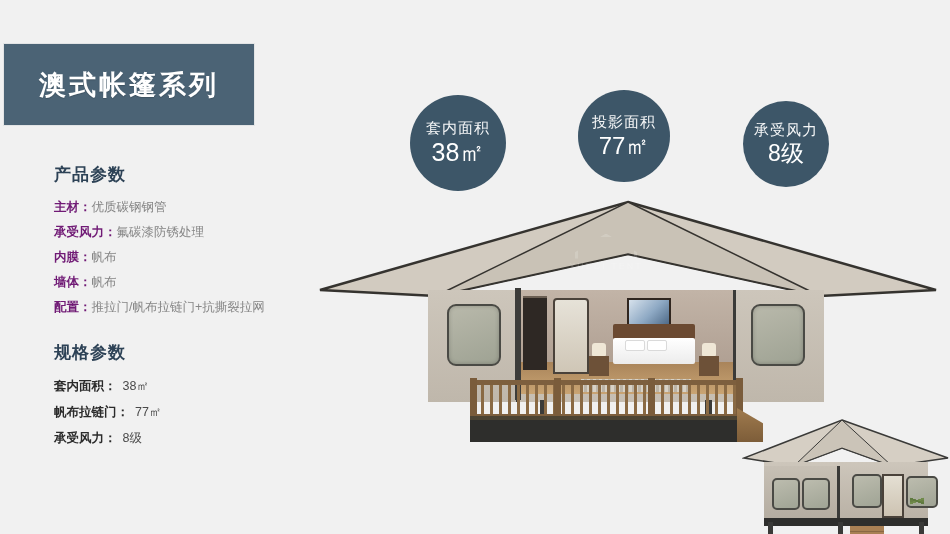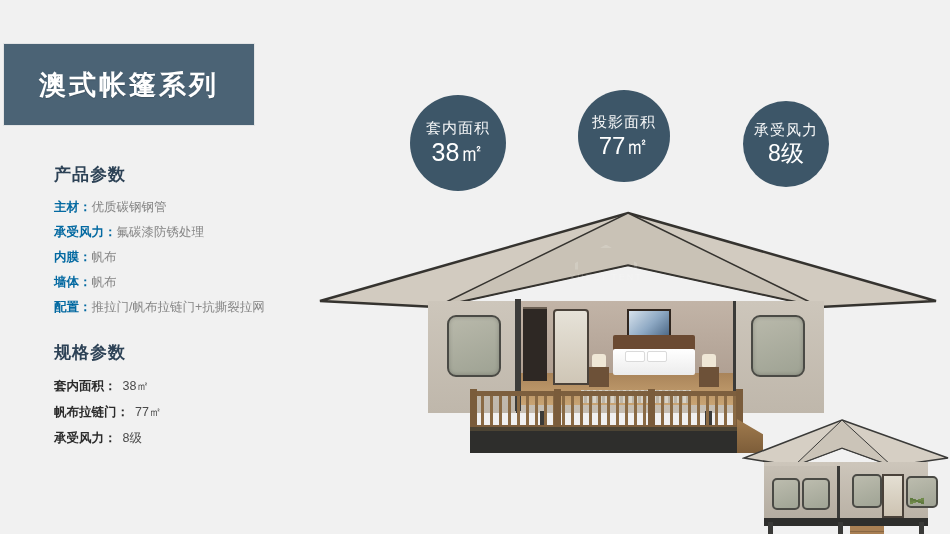--- a/index.html
+++ b/index.html
@@ -55,21 +55,21 @@
     font-weight: bold;
     letter-spacing: 1px;
     margin: 0 0 9px 0;
   }
   .param-row {
     font-size: 12.5px;
     line-height: 25px;
     white-space: nowrap;
   }
   .param-label {
-    color: #0369a1;
+    color: #701a75;
     font-weight: bold;
   }
   .param-value {
     color: #868686;
     font-weight: normal;
   }
   .spec-block-2 {
     margin-top: 21px;
   }
   .spec-row {
@@ -114,21 +114,21 @@
   .circle.c1 { left: 410px; top: 95px; width: 96px; height: 96px; }
   .circle.c2 { left: 578px; top: 90px; width: 92px; height: 92px; }
   .circle.c3 { left: 743px; top: 101px; width: 86px; height: 86px; }
   .circle.c3 .c-value { font-size: 23px; }
   .circle.c2 .c-value { font-size: 24px; }
 
   
   .tent-main {
     position: absolute;
     left: 318px;
-    top: 205px;
+    top: 194px;
     width: 620px;
     height: 250px;
   }
   .roof-wrap {
     position: absolute;
     left: 0; top: 0;
     width: 620px; height: 130px;
   }
   .walls {
     position: absolute;

